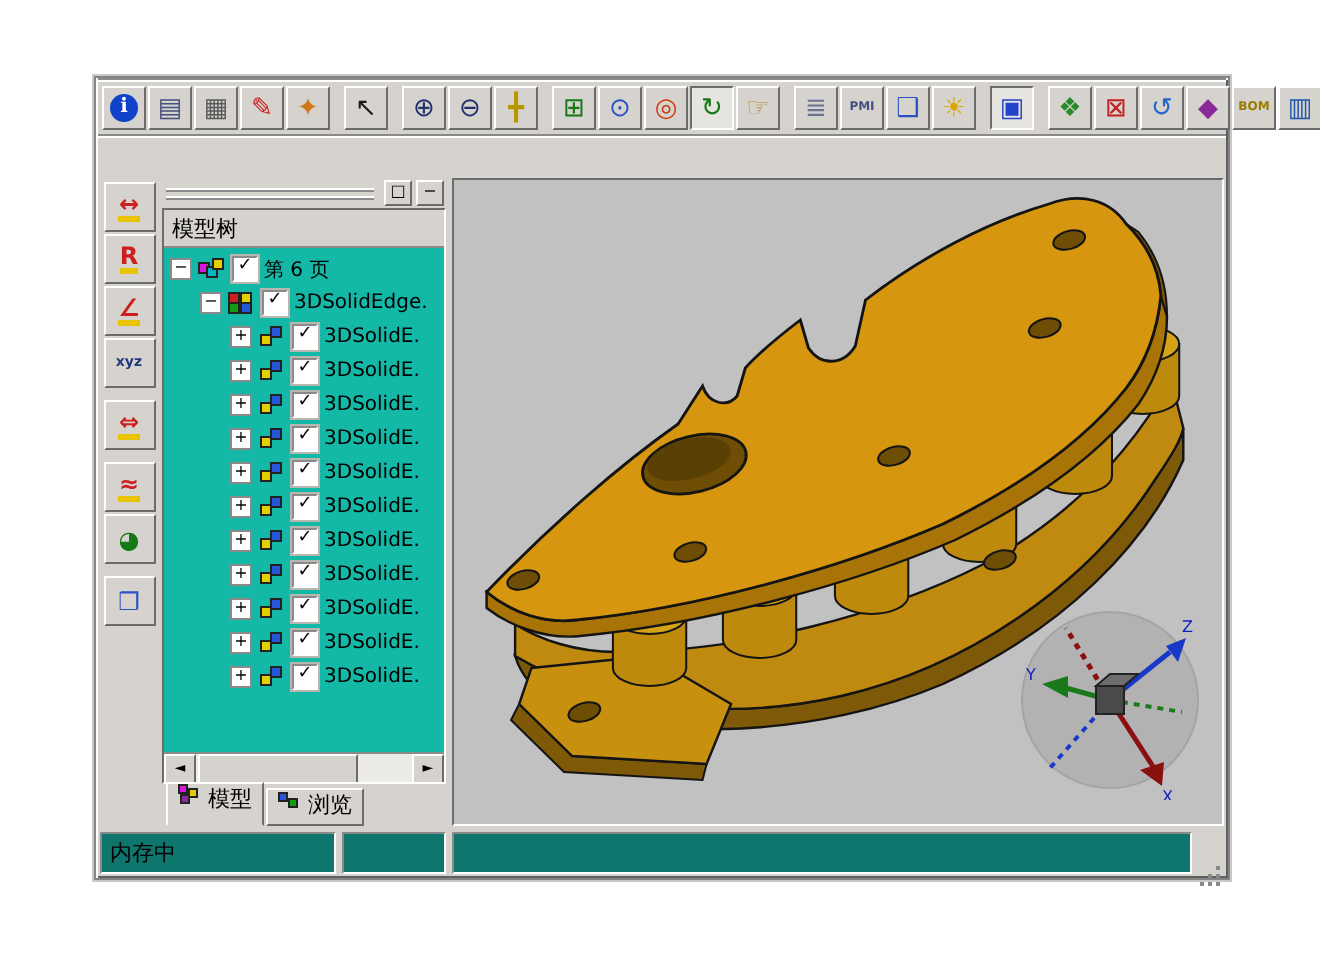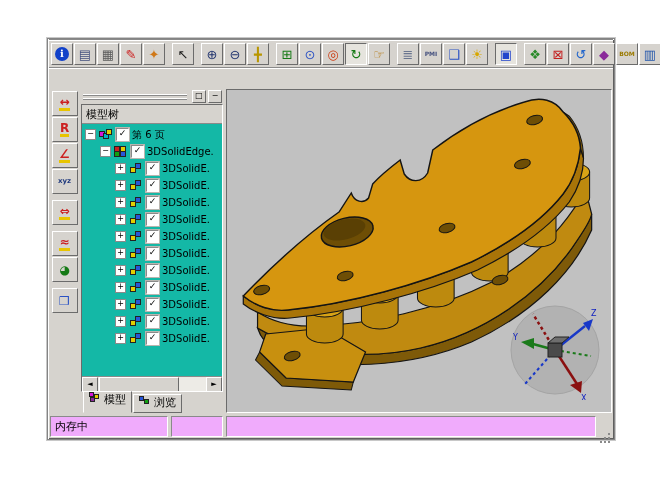--- a/index.html
+++ b/index.html
@@ -59,21 +59,21 @@
   .tab.active{height:20px;border-bottom-color:#d6d3ce;}
   .tabic{width:12px;height:11px;position:relative;}
   .tabic i{width:5px;height:5px;}
   
   .viewport{flex:1;margin-left:3px;position:relative;border:1px solid;border-color:#6b6b6b #ffffff #ffffff #6b6b6b;
             background:#c1c1c1;overflow:hidden;}
   svg.model{position:absolute;left:0;top:0;width:100%;height:100%;}
   svg.gizmo{position:absolute;right:6px;bottom:12px;width:100px;height:100px;}
   
   .statusbar{position:absolute;left:2px;right:2px;bottom:2px;height:21px;display:flex;gap:3px;}
-  .spanel{background:#f0abfc;border:1px solid;border-color:#8a8a8a #ffffff #ffffff #8a8a8a;
+  .spanel{background:#0f766e;border:1px solid;border-color:#8a8a8a #ffffff #ffffff #8a8a8a;
           font-size:11px;line-height:19px;padding-left:4px;white-space:nowrap;overflow:hidden;}
   .sp0{width:112px;flex:none;}.sp1{width:46px;flex:none;}.sp2{width:112px;flex:none;}.sp3{flex:1;}
   .sgrip{width:13px;flex:none;position:relative;}
   .sgrip i{position:absolute;right:2px;bottom:2px;width:2px;height:2px;background:#8a8a8a;
            box-shadow:-4px 4px 0 #8a8a8a,0 4px 0 #8a8a8a,-4px 8px 0 #8a8a8a,-8px 8px 0 #8a8a8a,0 8px 0 #8a8a8a;}
 </style>
 </head>
 <body>
 
 <div class="window">

